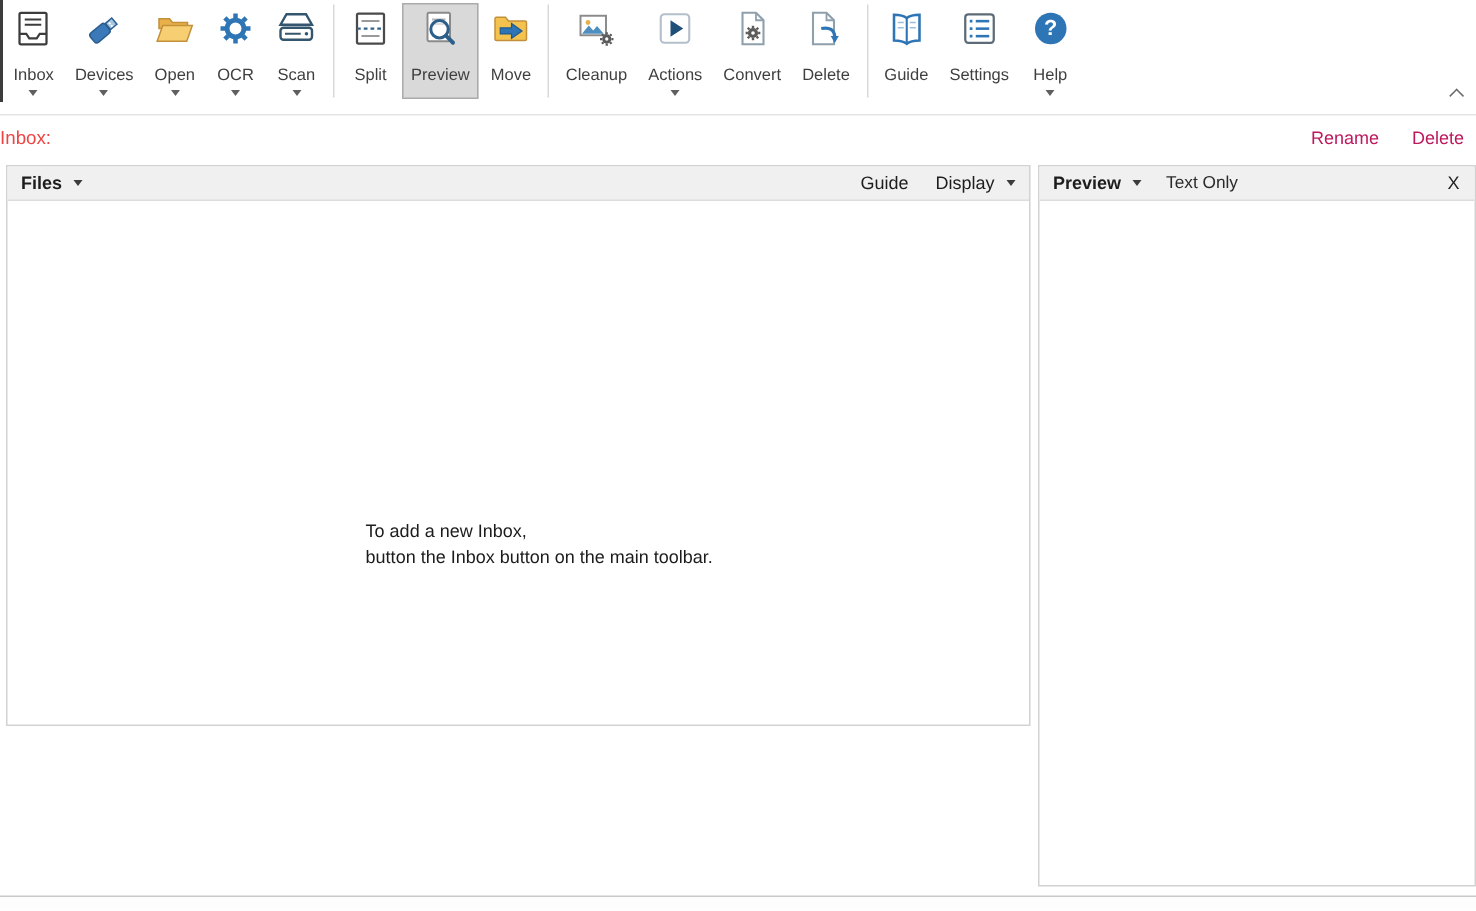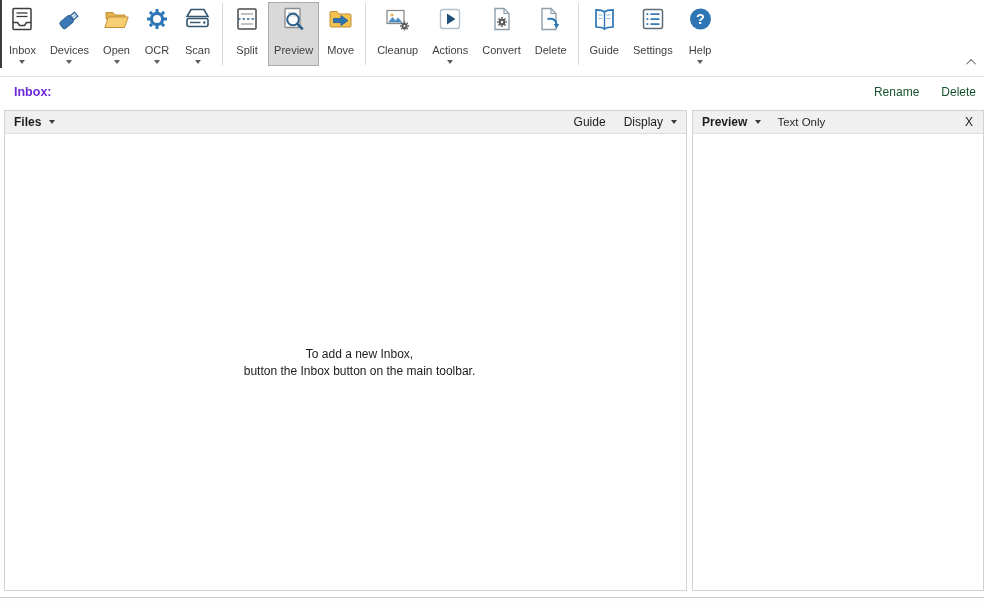--- a/index.html
+++ b/index.html
@@ -29,39 +29,39 @@
     border-left:3.5px solid transparent; border-right:3.5px solid transparent;
     border-top:4px solid #5f5f5f; }
   .tb-sep { width:1px; height:62px; background:#d9d9d9; margin:1px 4px 0; }
   .collapse-btn { position:absolute; right:4px; top:54px; width:16px; height:16px;
     display:flex; align-items:center; justify-content:center; }
   .chevron-up { width:7px; height:7px; border-left:1.6px solid #6b6b6b; border-top:1.6px solid #6b6b6b;
     transform:rotate(45deg) translateY(2px); }
   
   .inbox-bar { position:absolute; top:78px; left:0; right:0; height:28px;
     display:flex; align-items:center; background:#fff; }
-  .inbox-title { font-weight:bold; font-size:12.5px; color:#6d28d9; margin-left:14px; }
-  .inbox-actions { margin-left:auto; display:flex; gap:22px; margin-right:8px; font-size:12px; color:#14532d; }
+  .inbox-title { font-weight:normal; font-size:12.5px; color:#ef4444; }
+  .inbox-actions { margin-left:auto; display:flex; gap:22px; margin-right:8px; font-size:12px; color:#be185d; }
   .inbox-actions span { cursor:default; }
   
   .panel { position:absolute; top:110px; background:#fff; border:1px solid #d2d2d2; }
-  .files-panel { left:4px; width:683px; height:481px; }
+  .files-panel { left:4px; width:683px; height:374px; }
   .preview-panel { left:692px; right:0; height:481px; }
   .panel-hdr { height:23px; background:#f0f0f0; border-bottom:1px solid #dcdcdc;
     display:flex; align-items:center; font-size:12px; color:#1d1d1d; padding:0 9px; }
   .hdr-title { font-weight:bold; }
   .hdr-arrow { margin-left:8px; width:0; height:0;
     border-left:3.5px solid transparent; border-right:3.5px solid transparent;
     border-top:4px solid #3c3c3c; }
   .hdr-spacer { flex:1; }
   .hdr-item { margin-left:18px; display:flex; align-items:center; }
   .mode-lbl { margin-left:16px; font-size:11.5px; color:#2a2a2a; }
   .close-x { margin-left:auto; font-size:12px; color:#222; padding:0 1px; }
   .panel-body { position:relative; height:457px; display:flex; align-items:center; justify-content:center; }
-  .empty-msg { text-align:center; font-size:12px; color:#1c1c1c; line-height:17px;margin-left:28px; }
+  .empty-msg { font-size:12px; color:#1c1c1c; line-height:17px;margin-left:28px; }
   
   .status-strip { position:absolute; left:0; top:597px; width:984px; height:10px;
     background:#fdfdfd; border-top:1px solid #c9c9c9; }
 </style>
 </head>
 <body>
 
 <div class="toolbar">
   <div class="win-edge-left"></div>
 

